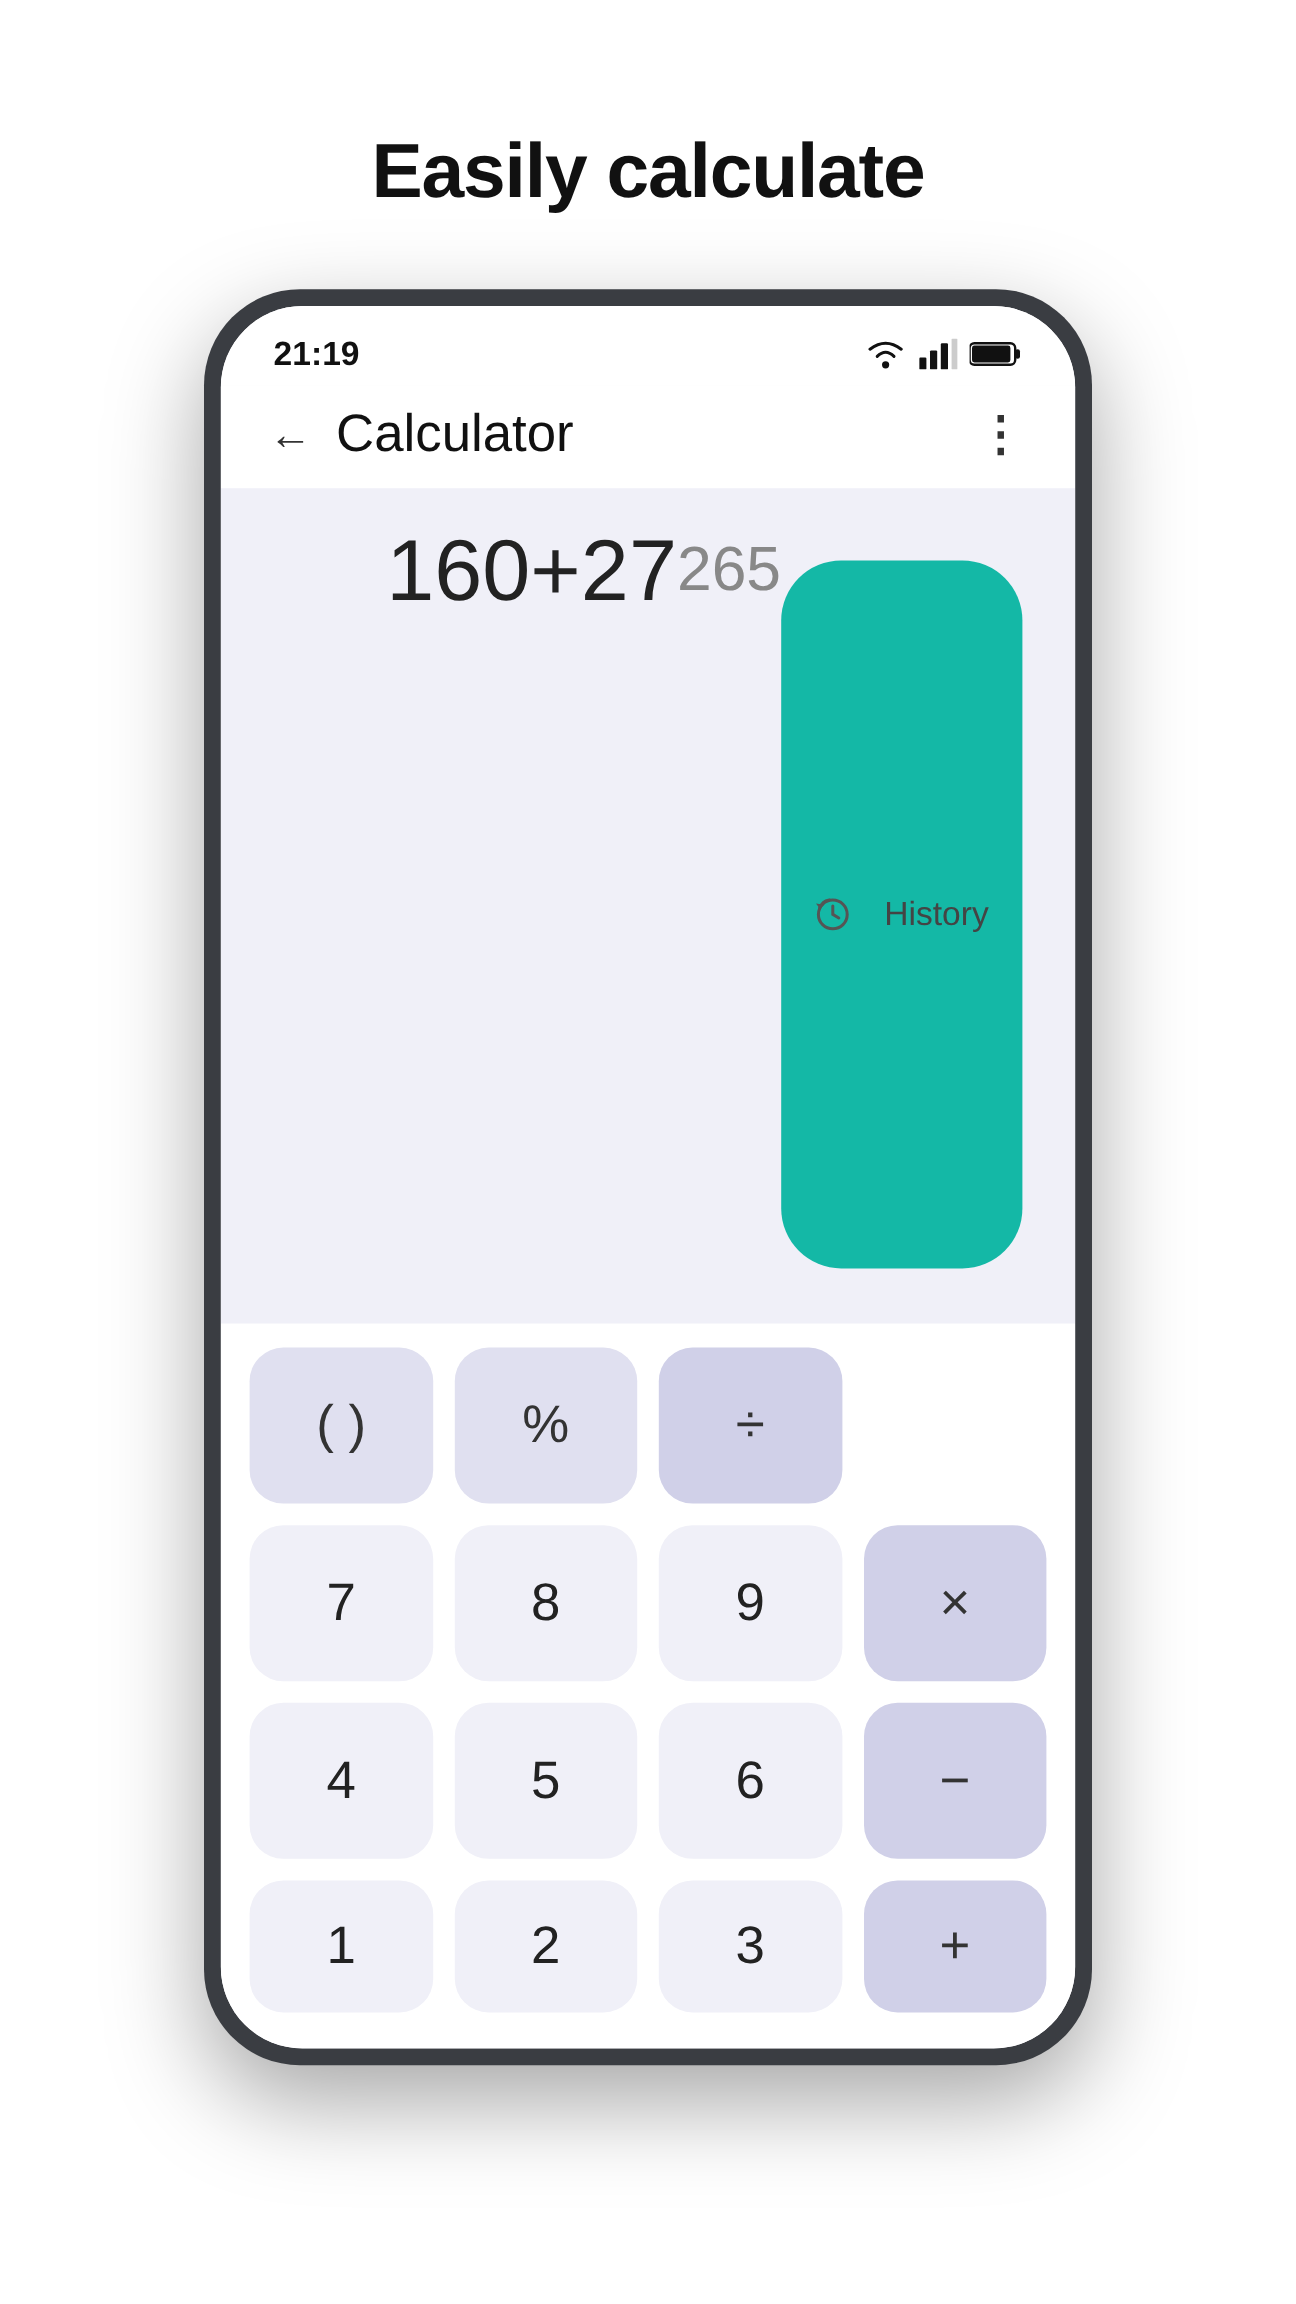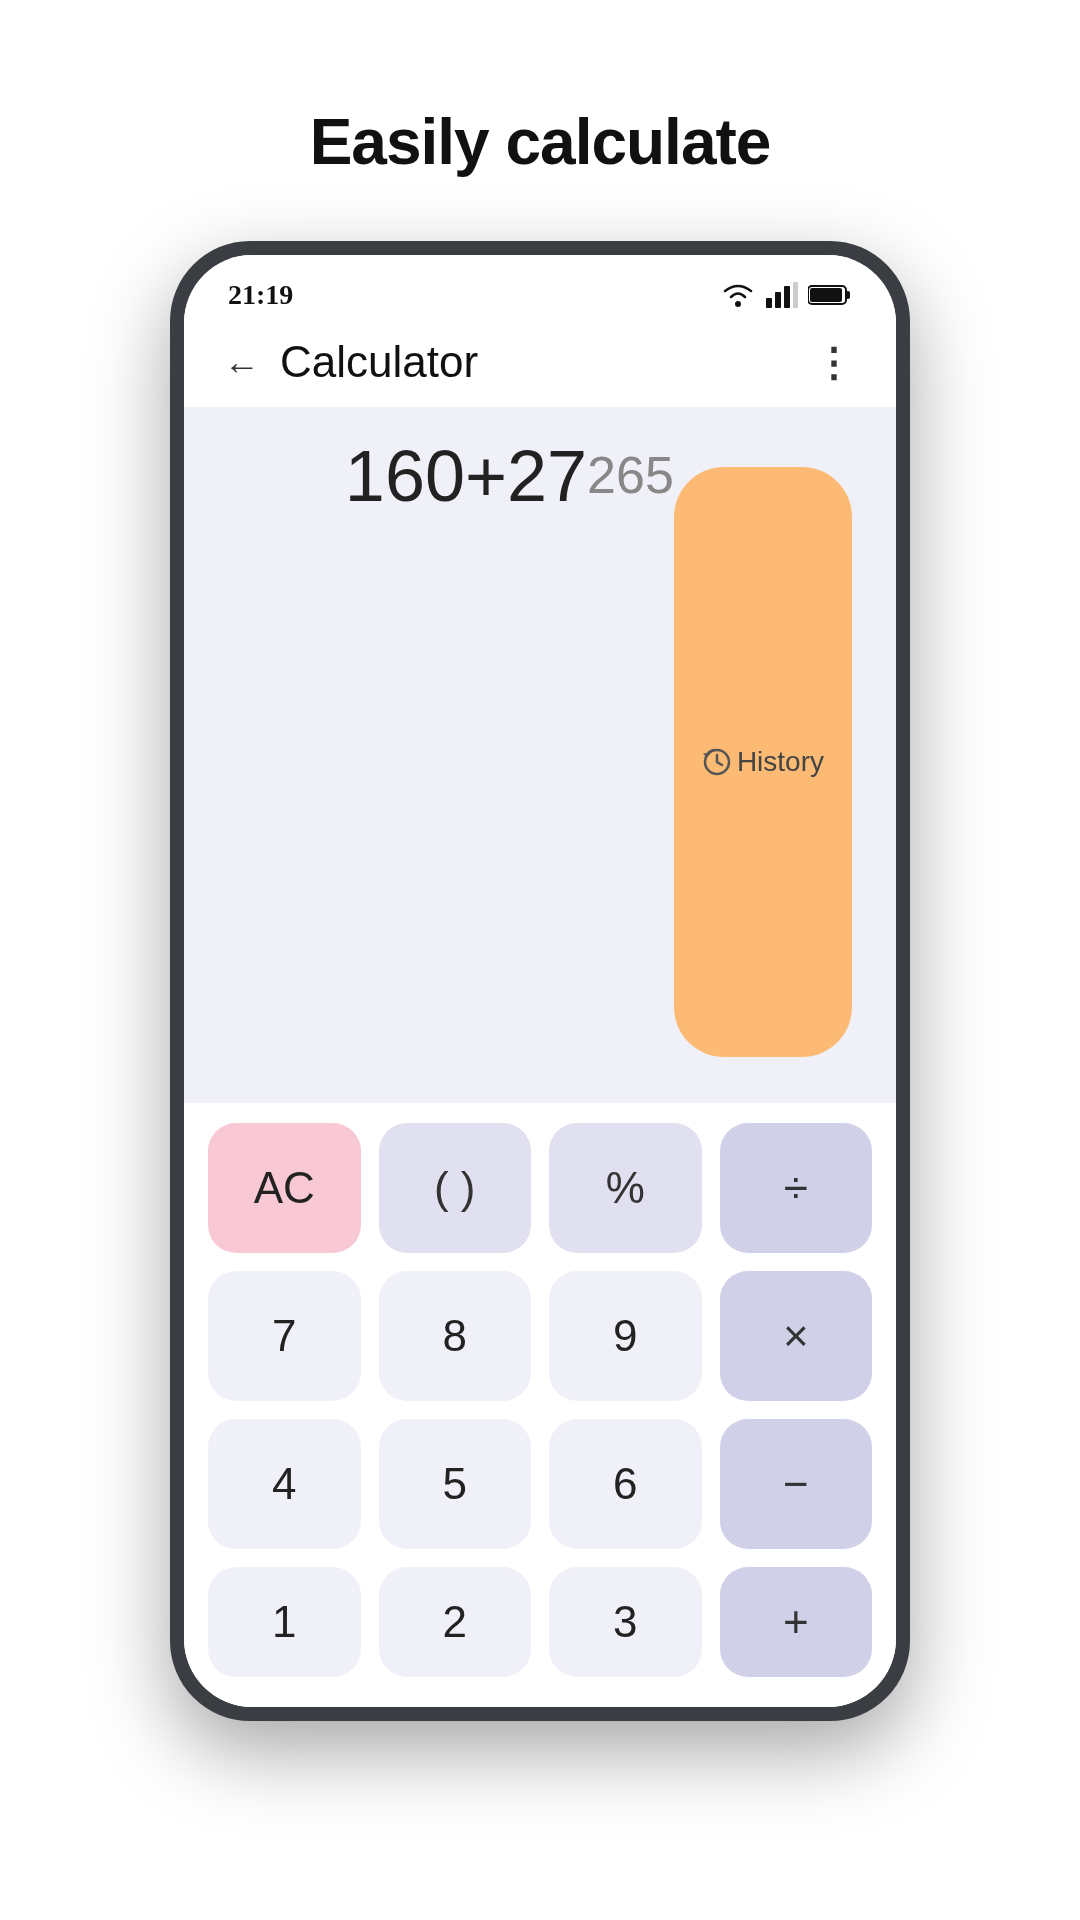--- a/index.html
+++ b/index.html
@@ -46,21 +46,20 @@
       flex-direction: column;
     }
 
     
     .status-bar {
       display: flex;
       justify-content: space-between;
       align-items: center;
       padding: 24px 44px 10px;
       background: #ffffff;
-      font-family: Liberation Serif, serif;
     }
 
     .status-time {
       font-size: 28px;
       font-weight: 600;
       color: #111;
     }
 
     .status-icons {
       display: flex;
@@ -125,22 +124,22 @@
       font-size: 52px;
       font-weight: 300;
       color: #888;
       text-align: right;
       margin-top: 8px;
     }
 
     .history-btn {
       display: inline-flex;
       align-items: center;
-      gap: 5px;
-      background: #fdba74;
+      gap: 28px;
+      background: #14b8a6;
       border-radius: 50px;
       padding: 14px 28px;
       margin-top: 30px;
       margin-bottom: 10px;
       cursor: pointer;
       border: none;
       width: fit-content;
     }
 
     .history-btn-text {
@@ -277,21 +276,20 @@
           <path d="M4 10 Q6 4 12 3" stroke="#555" stroke-width="2.5" fill="none" stroke-linecap="round"></path>
           <polygon points="4,10 1,6 8,7" fill="#555"></polygon>
         </svg>
         <span class="history-btn-text">History</span>
       </button>
     </div>
 
     <div class="keypad">
 
       <div class="key-row">
-        <button class="key key-ac">AC</button>
         <button class="key key-operator">( )</button>
         <button class="key key-operator">%</button>
         <button class="key key-operator-strong">÷</button>
       </div>
 
       <div class="key-row">
         <button class="key">7</button>
         <button class="key">8</button>
         <button class="key">9</button>
         <button class="key key-operator-strong">×</button>

